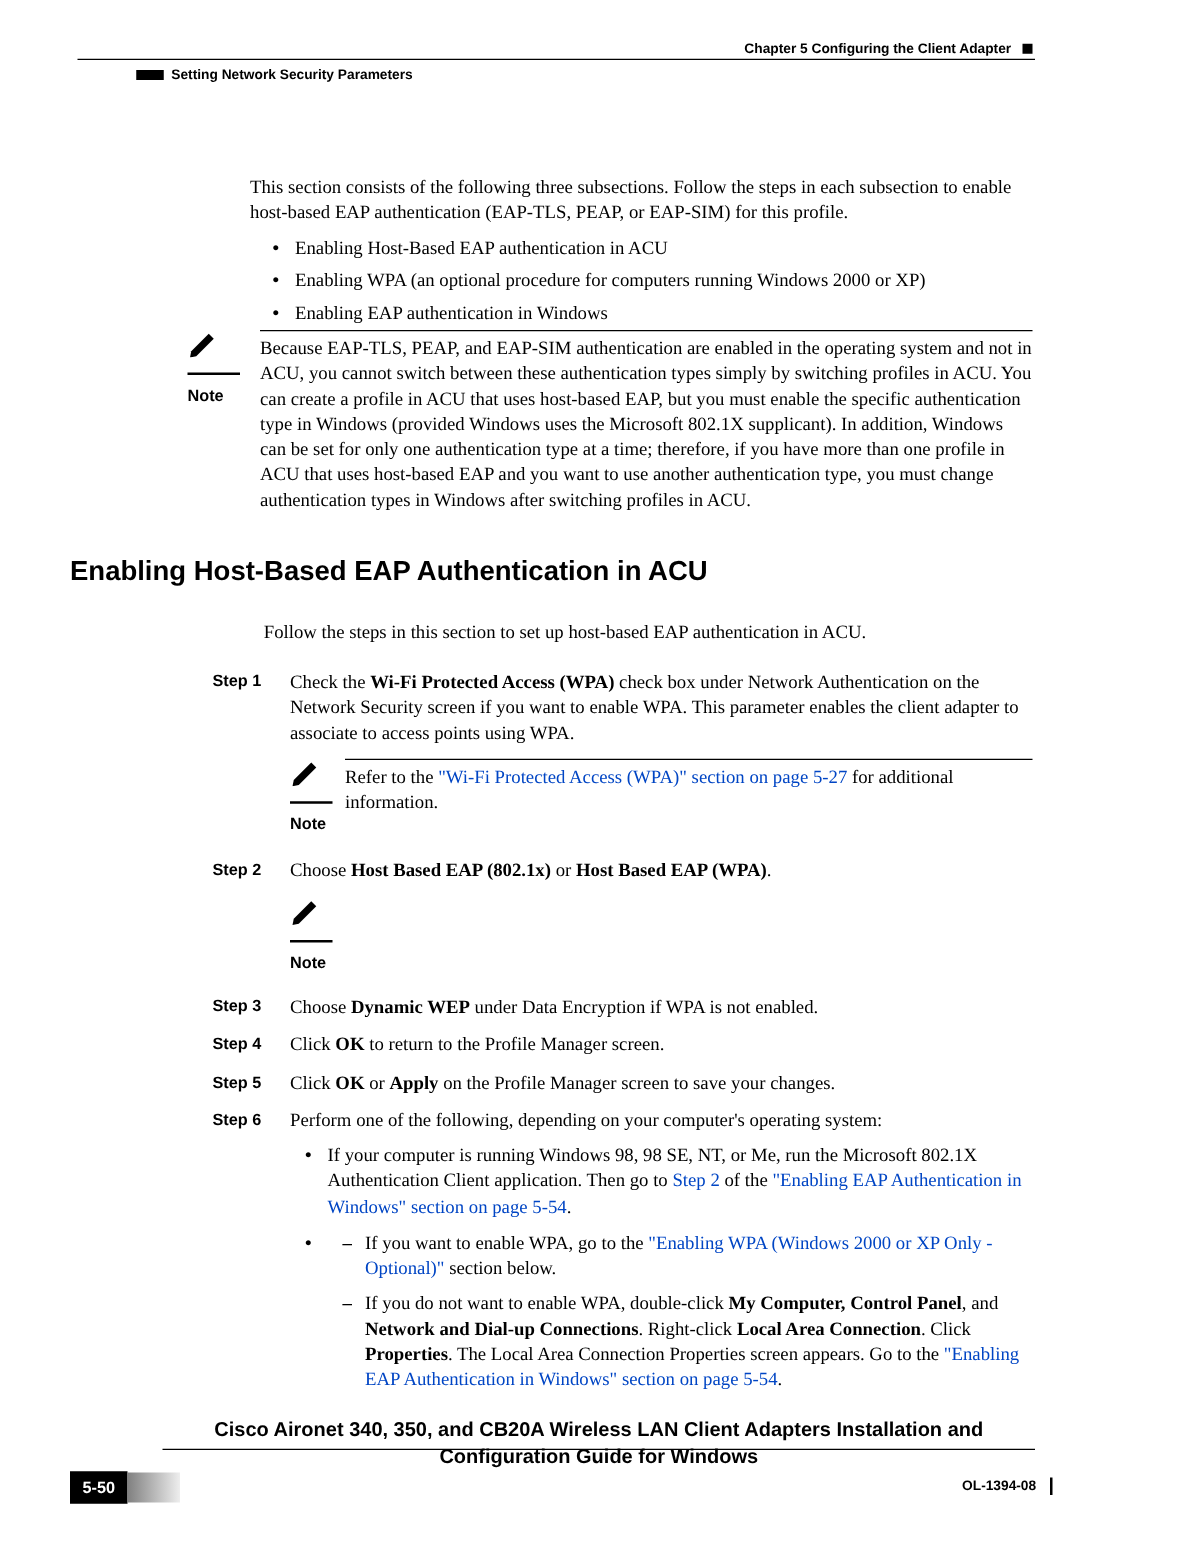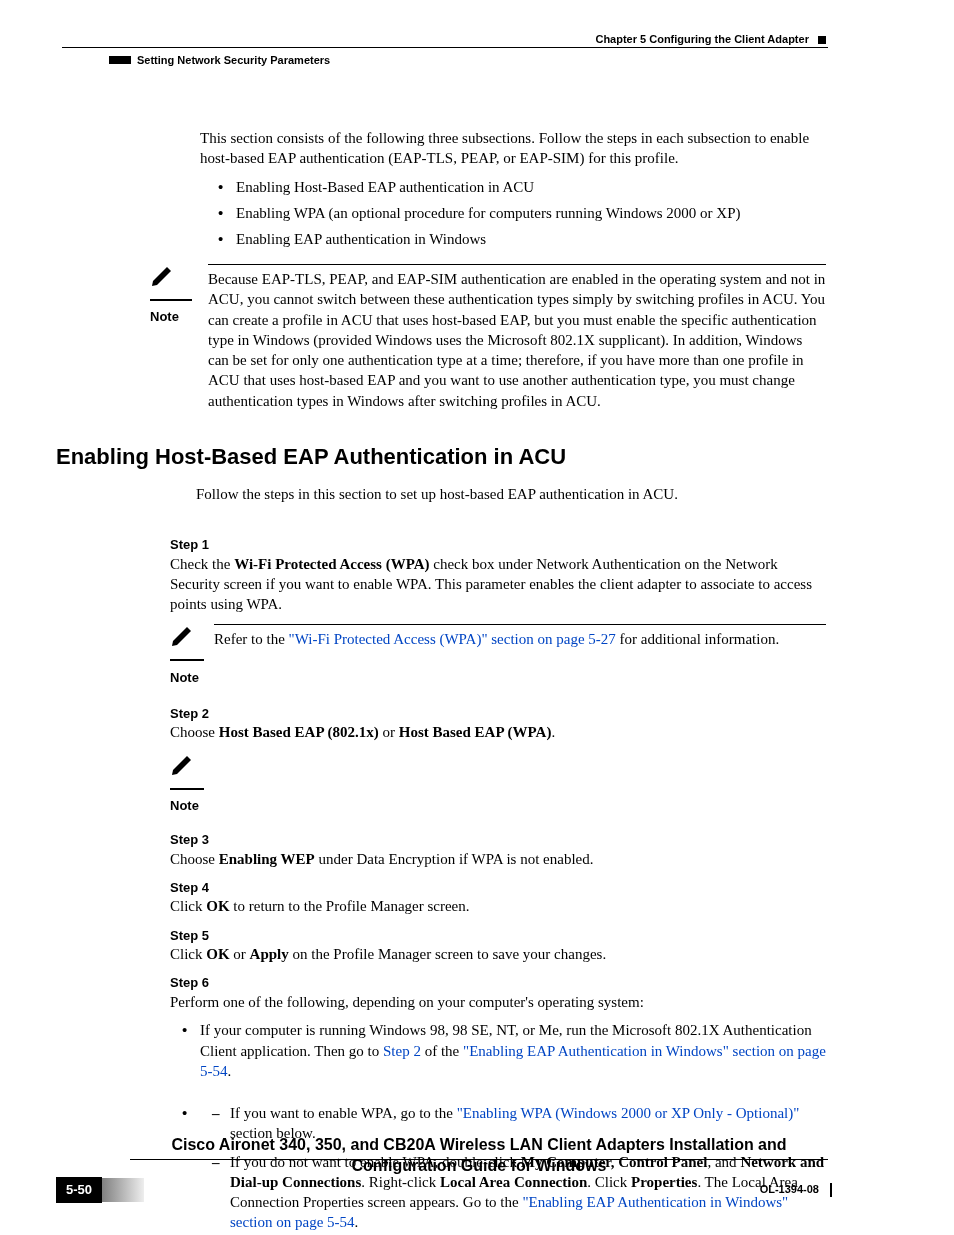--- a/index.html
+++ b/index.html
@@ -55,21 +55,21 @@
     top:47px; left:62px; right:76px;
     border-top:1px solid #000;
   }
   
   .content {
     position:absolute;
     top:124px;
     left:200px;
     right:78px;
   }
-  .para { margin: 4px 0 6px 0; }
+  .para { margin: 16px 0 6px 0; }
   ul.bullets {
     margin: 8px 0 10px 0;
     padding: 0 0 0 36px;
     list-style: none;
   }
   ul.bullets>li::before {
     content: "•";
     position: absolute;
     margin-left: -18px;
     font-weight: 700;
@@ -116,21 +116,20 @@
     left:56px;
     font-family: "Helvetica Neue", Arial, sans-serif;
     font-weight: 700;
     font-size: 22px;
   }
   
   .step-row {
     display:flex;
     align-items:flex-start;
     margin-top: 10px;
-    flex-direction: column;
   }
   .step-label {
     font-family: "Helvetica Neue", Arial, sans-serif;
     font-weight:700;
     font-size:13px;
     width: 62px;
     flex:none;
     position:relative;
     left:-30px;
   }
@@ -139,21 +138,21 @@
     flex:1;
     margin-left:-30px;
   }
   .inline-bold { font-weight:700; }
   .inline-italic { font-style: italic; }
   a.link { color:#0045c4; text-decoration:none; }
   
   ul.dash {
     list-style:none;
     padding:0 0 0 30px;
-    margin:22px 0;
+    margin:9px 0;
   }
   ul.dash>li { position:relative; margin-bottom:8px; }
   ul.dash>li::before {
     content:"–";
     position:absolute;
     left:-18px;
     font-weight:700;
   }
   
   .foot-rule {
@@ -179,21 +178,21 @@
     font-family:"Helvetica Neue",Arial,sans-serif;
     font-weight:700; font-size:13px;
     padding:4px 10px;
   }
   .foot-grey {
     width:42px; height:24px;
     background:linear-gradient(to right,#808080,#eee);
   }
   .foot-right {
     position:absolute;
-    bottom:38px; right:72px;
+    bottom:38px; right:62px;
     font-family:"Helvetica Neue",Arial,sans-serif;
     font-weight:700; font-size:11px;
   }
   .foot-right .tick {
     display:inline-block; width:2px; height:14px; background:#000;
     vertical-align:middle; margin-left:8px;
   }
   
   .step-pencil-row {
     display:flex;
@@ -248,21 +247,21 @@
         </div>
         <span class="note-underline"></span><br>
         <span class="note-label">Note</span>
       </div>
       <div class="note-body">Because EAP-TLS, PEAP, and EAP-SIM authentication are enabled in the operating system and not in ACU, you cannot switch between these authentication types simply by switching profiles in ACU. You can create a profile in ACU that uses host-based EAP, but you must enable the specific authentication type in Windows (provided Windows uses the Microsoft 802.1X supplicant). In addition, Windows can be set for only one authentication type at a time; therefore, if you have more than one profile in ACU that uses host-based EAP and you want to use another authentication type, you must change authentication types in Windows after switching profiles in ACU.</div>
     </div>
   </div>
 
   <div class="section-head" style="top:442px;">Enabling Host-Based EAP Authentication in ACU</div>
 
-  <div style="position:absolute; top:480px; left:196px; right:78px;">
+  <div style="position:absolute; top:480px; left:211px; right:78px;">
     <p class="para">Follow the steps in this section to set up host-based EAP authentication in ACU.</p>
   </div>
 
   <div style="position:absolute; top:526px; left:200px; right:78px;">
 
     <div class="step-row">
       <div class="step-label shift">Step 1</div>
       <div class="step-body">
         <span>Check the </span><span class="inline-bold">Wi-Fi Protected Access (WPA)</span><span> check box under Network Authentication on the Network Security screen if you want to enable WPA. This parameter enables the client adapter to associate to access points using WPA.</span>
 
@@ -299,21 +298,21 @@
             <span class="note-underline" style="width:34px;"></span><br>
             <span class="step-note-label">Note</span>
           </div>
         </div>
       </div>
     </div>
 
     <div class="step-row" style="margin-top:16px;">
       <div class="step-label shift">Step 3</div>
       <div class="step-body">
-        <span>Choose </span><span class="inline-bold">Enabling WEP</span><span> under Data Encryption if WPA is not enabled.</span>
+        <span>Choose </span><span class="inline-bold">Dynamic WEP</span><span> under Data Encryption if WPA is not enabled.</span>
       </div>
     </div>
 
     <div class="step-row">
       <div class="step-label shift">Step 4</div>
       <div class="step-body">
         <span>Click </span><span class="inline-bold">OK</span><span> to return to the Profile Manager screen.</span>
       </div>
     </div>
 

